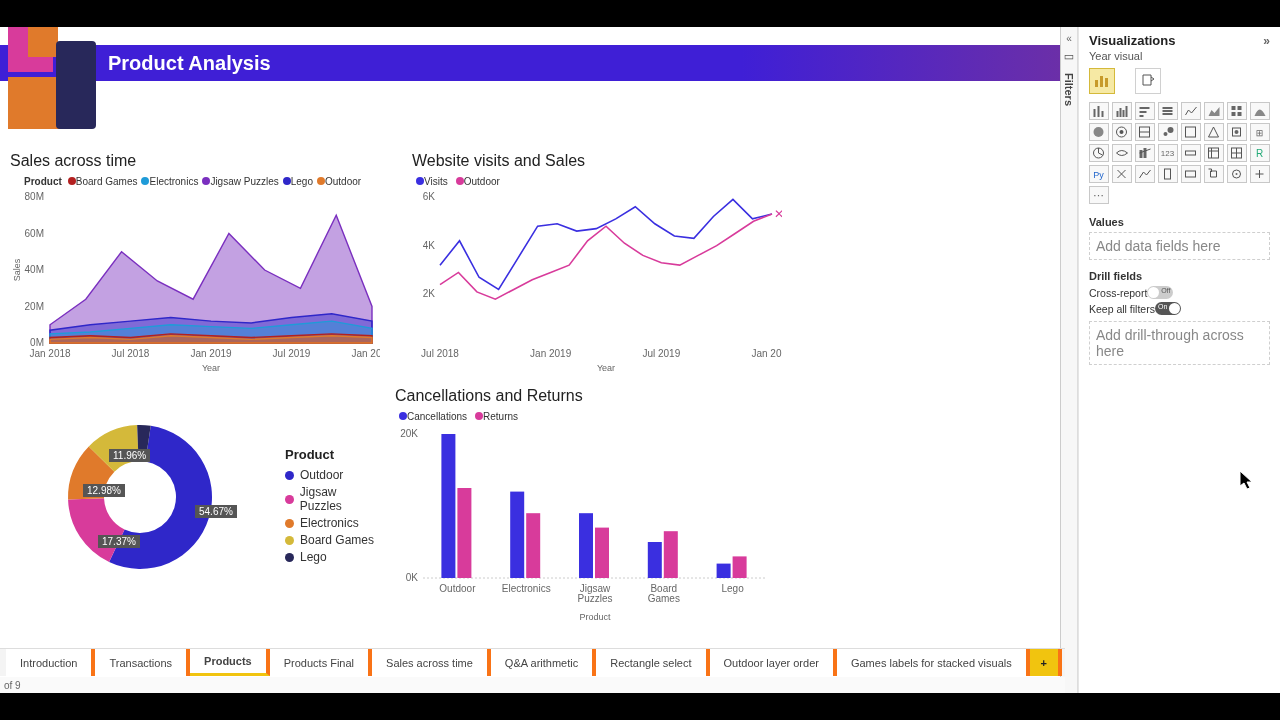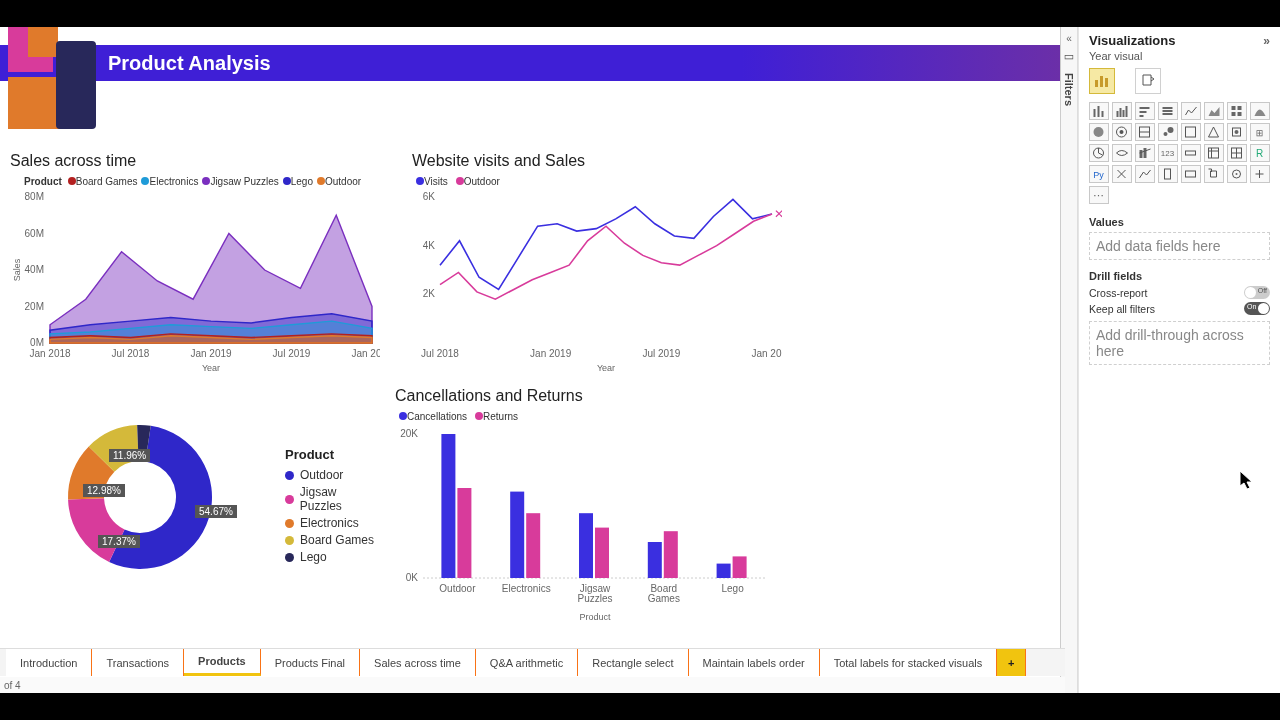--- a/index.html
+++ b/index.html
@@ -30,21 +30,21 @@
   
   .donut-legend { position:absolute; left:275px; top:60px; }
   .donut-legend h4 { font-size:13px; font-weight:700; margin-bottom:6px; color:#222;}
   .donut-legend .row { display:flex; align-items:center; gap:6px; font-size:12px; color:#333; margin:3px 0;}
   .donut-legend .row .sw { width:9px; height:9px; border-radius:50%; }
 
   .pct-label { position:absolute; background:#555; color:#fff; font-size:10px; padding:1px 4px; border-radius:0; }
 
   
   .tabs { position:absolute; left:0; bottom:17px; width:1065px; height:28px; background:#f4f4f4; border-top:1px solid #ddd; display:flex; align-items:stretch; padding-left:6px;}
-  .tab { padding:0 14px; font-size:11px; color:#444; display:flex; align-items:center; border-right:1px solid #f97316; cursor:pointer; white-space:nowrap; background:#fff;}
+  .tab { padding:0 14px; font-size:11px; color:#444; display:flex; align-items:center; border-right:4px solid #f97316; cursor:pointer; white-space:nowrap; background:#fff;}
   .tab.active { border-bottom:3px solid #f1c40f; font-weight:600;}
   .tab.add { background:#f1c40f; color:#222; font-weight:700; width:28px; justify-content:center;}
   .status { position:absolute; left:0; bottom:0; height:16px; font-size:10px; color:#666; padding-left:4px; display:flex; align-items:center; width:1065px; background:#fafafa;}
 
   
   .filters-rail { width:17px; background:#f7f7f7; border-right:1px solid #ddd; display:flex; flex-direction:column; align-items:center; padding-top:6px; gap:6px;}
   .filters-rail .chev { font-size:10px; color:#666; cursor:pointer;}
   .filters-rail .ico { font-size:11px; color:#555; cursor:pointer;}
   .filters-rail .vtext { writing-mode:vertical-rl; font-size:11px; color:#444; font-weight:600; margin-top:4px;}
 
@@ -54,21 +54,21 @@
   .vizpane .chev2 { font-size:12px; color:#666; cursor:pointer;}
   .vizpane .sub { font-size:11px; color:#555; margin-bottom:4px;}
   .mode-row { display:flex; gap:20px; align-items:center; margin:6px 0 8px 0;}
   .mode-btn { width:26px; height:26px; border:1px solid #d0d0d0; display:flex; align-items:center; justify-content:center; cursor:pointer; font-size:14px;}
   .mode-btn.active { background:#f6e9a4; border-color:#d4b93a;}
   .gallery { display:grid; grid-template-columns:repeat(8, 20px); gap:3px 3px; margin-bottom:12px;}
   .gallery .g { width:20px; height:18px; border:1px solid #c8c8c8; background:#f8f8f8; cursor:pointer; display:flex; align-items:center; justify-content:center;}
   .gallery .g svg { width:14px; height:12px; }
   .fieldwell { font-size:11px; color:#333; font-weight:600; margin:4px 0 4px 0;}
   .well { border:1px dashed #cfcfcf; font-size:14px; color:#888; padding:5px 6px; margin-bottom:10px;}
-  .dt-row { display:flex; justify-content:space-between; align-items:center; font-size:10.5px; color:#333; margin:3px 0;}
+  .dt-row { display:flex; align-items:center; font-size:10.5px; color:#333; margin:3px 0;}
   .toggle { width:26px; height:13px; border-radius:7px; background:#ccc; position:relative; cursor:pointer;}
   .toggle .knob { width:11px; height:11px; border-radius:50%; background:#fff; position:absolute; top:1px; left:1px;}
   .toggle.on { background:#555;}
   .toggle.on .knob { left:14px;}
   .toggle .lbl { position:absolute; font-size:7px; color:#fff; top:1px;}
   .toggle .lbl.off { right:3px; color:#555;}
   .toggle.on .lbl.on { left:3px;}
 
   .cursor { position:absolute; width:16px; height:20px; pointer-events:none; z-index:999;}
 </style>
@@ -208,27 +208,27 @@
 
     <div class="tabs">
       <div id="tabs-host" style="display:flex;">
           <div class="tab">Introduction</div>
           <div class="tab">Transactions</div>
           <div class="tab active">Products</div>
           <div class="tab">Products Final</div>
           <div class="tab">Sales across time</div>
           <div class="tab">Q&amp;A arithmetic</div>
           <div class="tab">Rectangle select</div>
-          <div class="tab">Maintain labels order</div>
-          <div class="tab">Total labels for stacked visuals</div>
+          <div class="tab">Outdoor layer order</div>
+          <div class="tab">Games labels for stacked visuals</div>
           <div class="tab add">+</div>
         </div>
     </div>
     <div class="status">
-      <span>of 4</span>
+      <span>of 9</span>
     </div>
   </div>
 
   <div class="filters-rail">
     <span class="chev">«</span>
     <span class="ico">▭</span>
     <span class="vtext">Filters</span>
   </div>
 
   <div class="vizpane">

